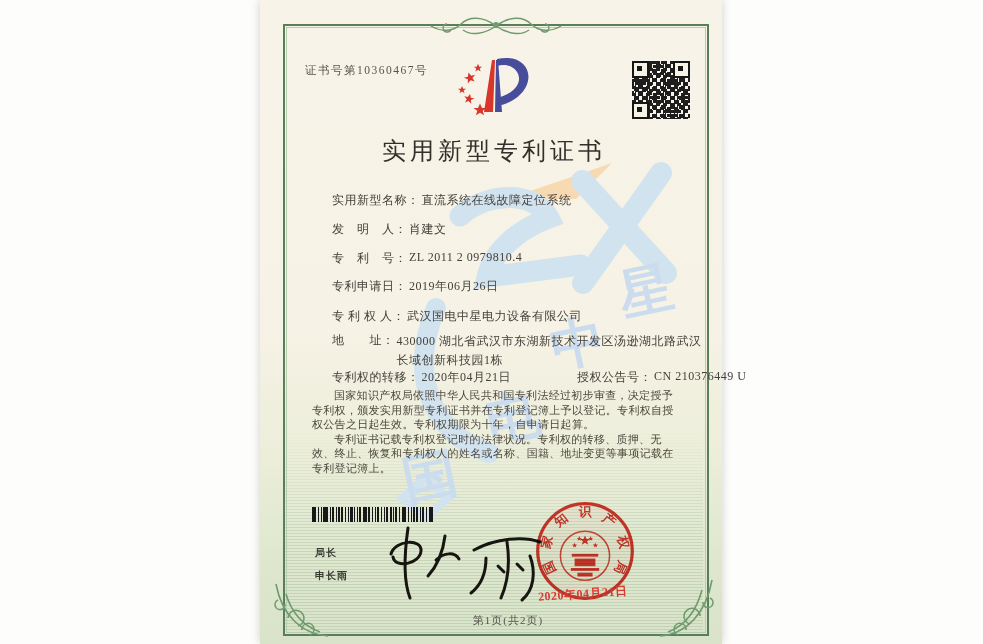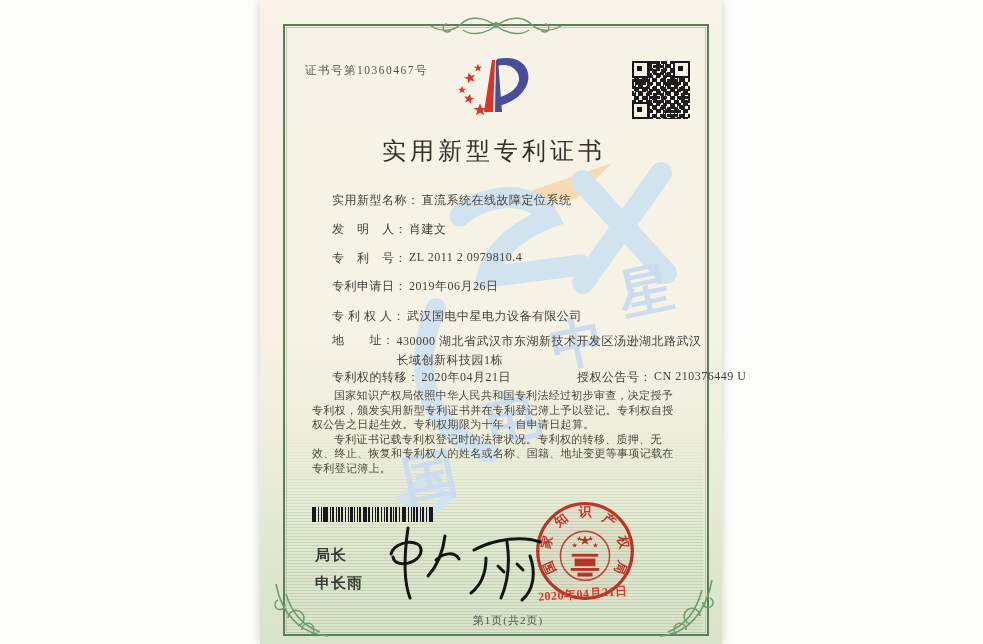--- a/index.html
+++ b/index.html
@@ -36,21 +36,21 @@
   .val-wrap{white-space:normal;width:312px;line-height:1.62;}
   .pair2{margin-left:66px;}
   .body-text{position:absolute;left:52px;top:388px;width:364px;font-size:11px;line-height:14.6px;
              color:#4c473d;}
   .body-text p{margin:0;text-indent:2em;letter-spacing:.3px;}
   .barcode{position:absolute;left:52px;top:507px;width:121px;height:15px;
       background:
         repeating-linear-gradient(90deg,#181818 0 1px,transparent 1px 3px),
         repeating-linear-gradient(90deg,transparent 0 2px,#181818 2px 3px,transparent 3px 9px),
         repeating-linear-gradient(90deg,#181818 0 2px,transparent 2px 13px);}
-  .signer{position:absolute;left:55px;top:546px;font-size:15px;color:#3a3833;font-weight:bold;}
+  .signer{position:absolute;left:55px;top:546px;font-size:10px;color:#3a3833;font-weight:bold;}
   .signer div{margin-bottom:9px;letter-spacing:1px;}
   .signature{position:absolute;left:118px;top:518px;}
   .seal{position:absolute;left:273px;top:499px;width:104px;height:104px;mix-blend-mode:multiply;}
   .seal-date{position:absolute;left:278px;top:585px;width:110px;font-size:12px;color:#d93a2f;
              letter-spacing:.5px;transform:rotate(-4deg);font-weight:bold;}
   .footer{position:absolute;left:37px;top:613px;width:422px;text-align:center;
           font-size:11px;color:#55524a;letter-spacing:1px;}
   .orn{position:absolute;}
 </style>
 </head>

